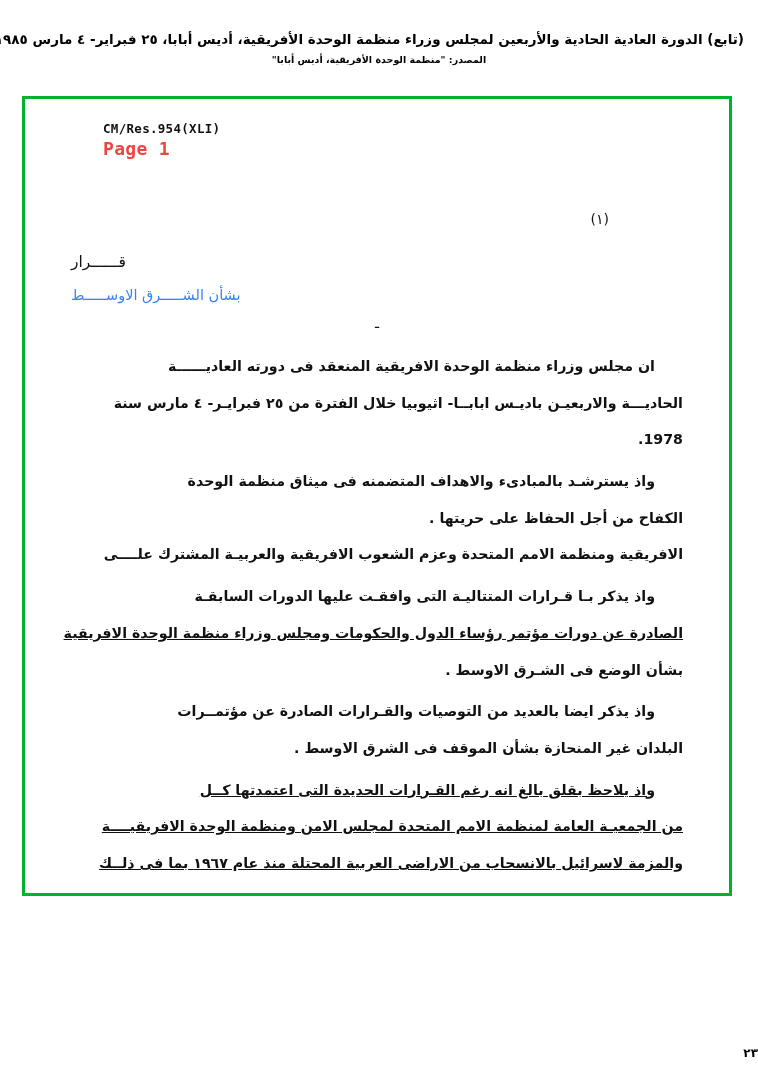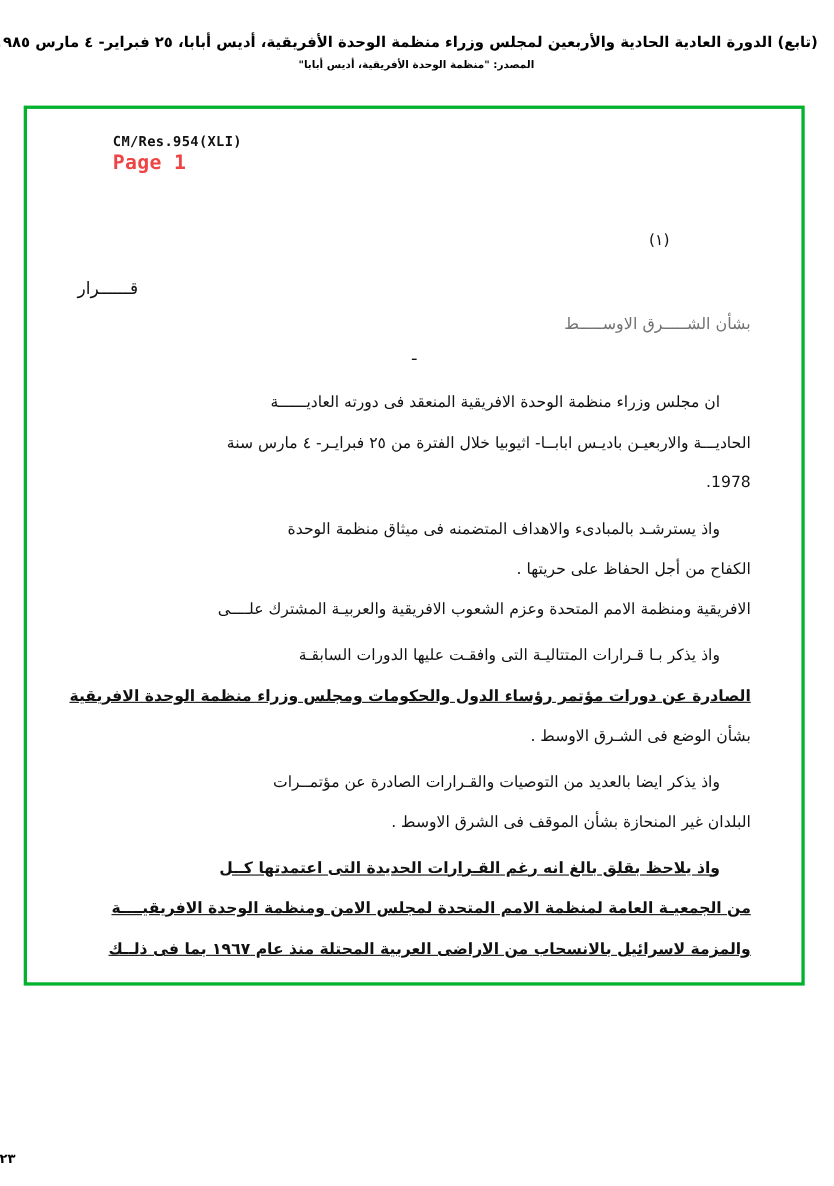--- a/index.html
+++ b/index.html
@@ -107,61 +107,62 @@
 
   .title-main {
     text-align: left;
     font-family: "DejaVu Sans", "Liberation Sans", sans-serif;
     font-size: 15.5px;
     letter-spacing: 5px;
     color: #111;
     margin-bottom: 16px;
   }
   .title-sub {
-    text-align: right;
+    text-align: left;
     font-family: "DejaVu Sans", "Liberation Sans", sans-serif;
     font-size: 14.5px;
     letter-spacing: 2px;
-    color: #737373;
+    color: #3b82f6;
     margin-bottom: 12px;
   }
   .rule-dash {
     text-align: center;
     font-family: "DejaVu Sans", "Liberation Sans", sans-serif;
     font-size: 14px;
     color: #111;
     margin-bottom: 22px;
   }
 
   .para {
     margin-bottom: 14px;
   }
   .para p {
     margin: 0 0 9px 0;
     font-family: "DejaVu Sans", "Liberation Sans", sans-serif;
     font-size: 14.2px;
     line-height: 1.95;
     color: #111;
     white-space: nowrap;
+    font-weight: bold;
   }
   .para p.indent {
     padding-right: 28px;
   }
   .para p.bold {
     font-weight: bold;
     text-decoration: underline;
   }
 
   
   .page-number {
     position: absolute;
     bottom: 18px;
     left: 0;
     width: 758px;
-    text-align: left;
+    text-align: right;
     font-family: "DejaVu Sans", "Liberation Sans", sans-serif;
     font-size: 12px;
     font-weight: bold;
     color: #000;
   }
 </style>
 </head>
 <body>
 
 <div class="page-header">

